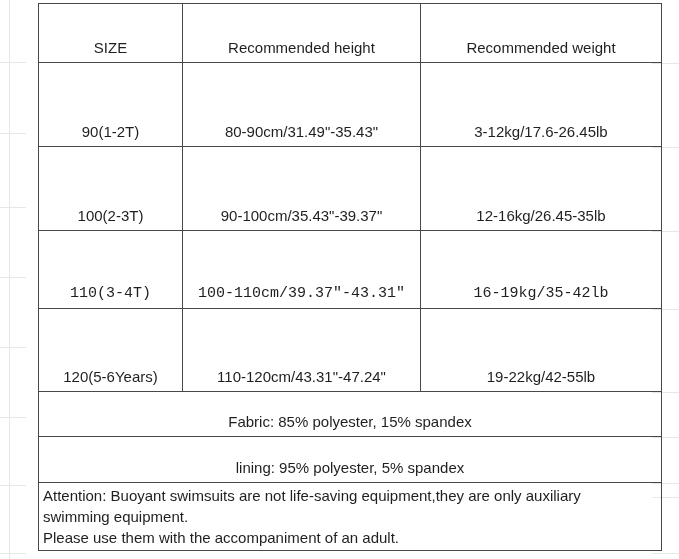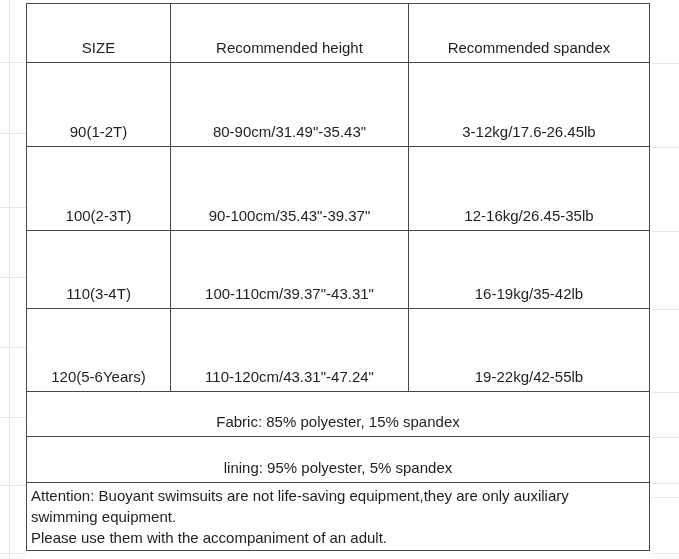--- a/index.html
+++ b/index.html
@@ -23,41 +23,41 @@
   .grid-v {
     position: absolute;
     width: 1px;
     top: 0;
     height: 559px;
     background: var(--grid, #e7e7e7);
   }
   
   table.size-chart {
     position: absolute;
-    left: 26px;
+    left: 38px;
     top: 3px;
     width: 623px;
     border-collapse: collapse;
     table-layout: fixed;
   }
   table.size-chart th,
   table.size-chart td {
     border: 1px solid var(--border, #474747);
     vertical-align: bottom;
     text-align: center;
     font-size: 15px;
     font-weight: normal;
     padding: 0 2px 6px 2px;
     overflow: hidden;
     white-space: nowrap;
   }
   tr.header-row     { height: 59px; }
   tr.size-row-90    { height: 84px; }
   tr.size-row-100   { height: 84px; }
-  tr.size-row-110   { height: 78px; }
+  tr.size-row-110   { height: 78px; font-family: Liberation Mono, monospace; }
   tr.size-row-120   { height: 83px; }
   tr.fabric-row     { height: 45px; }
   tr.lining-row     { height: 46px; }
   tr.attention-row  { height: 68px; }
   tr.attention-row td {
     vertical-align: top;
     text-align: left;
     padding: 2px 6px 0 4px;
     white-space: normal;
     line-height: 21px;
@@ -94,21 +94,21 @@
   <table class="size-chart">
     <colgroup>
       <col style="width:144px">
       <col style="width:238px">
       <col style="width:241px">
     </colgroup>
     <tbody>
       <tr class="header-row">
         <th>SIZE</th>
         <th>Recommended height</th>
-        <th>Recommended spandex</th>
+        <th>Recommended weight</th>
       </tr>
       <tr class="size-row-90">
         <td>90(1-2T)</td>
         <td>80-90cm/31.49"-35.43"</td>
         <td>3-12kg/17.6-26.45lb</td>
       </tr>
       <tr class="size-row-100">
         <td>100(2-3T)</td>
         <td>90-100cm/35.43"-39.37"</td>
         <td>12-16kg/26.45-35lb</td>

